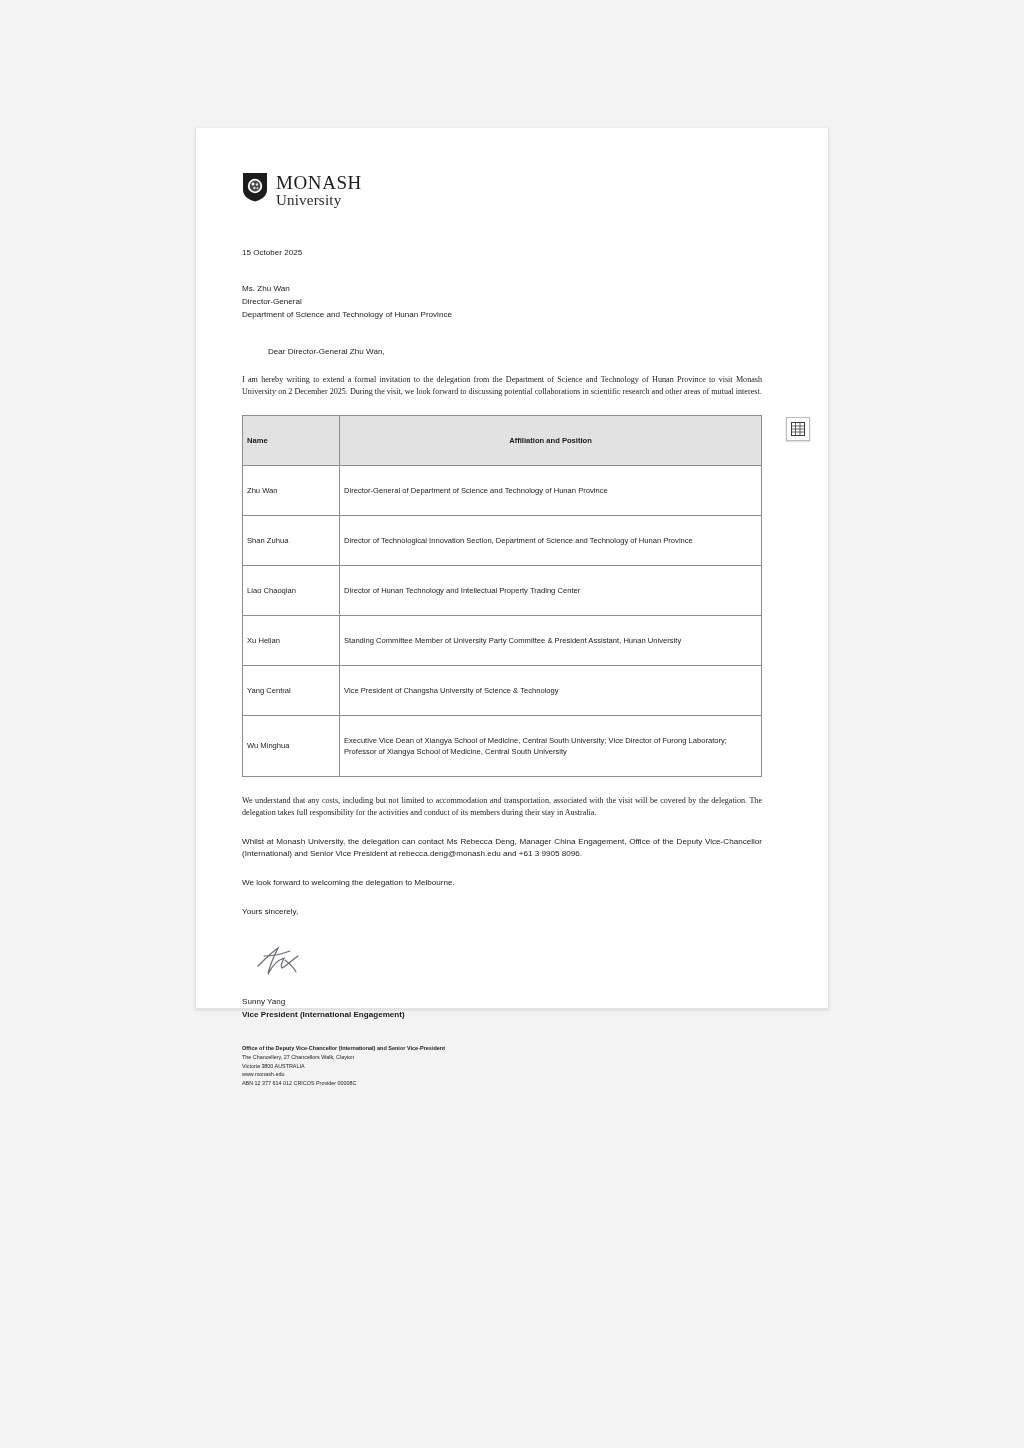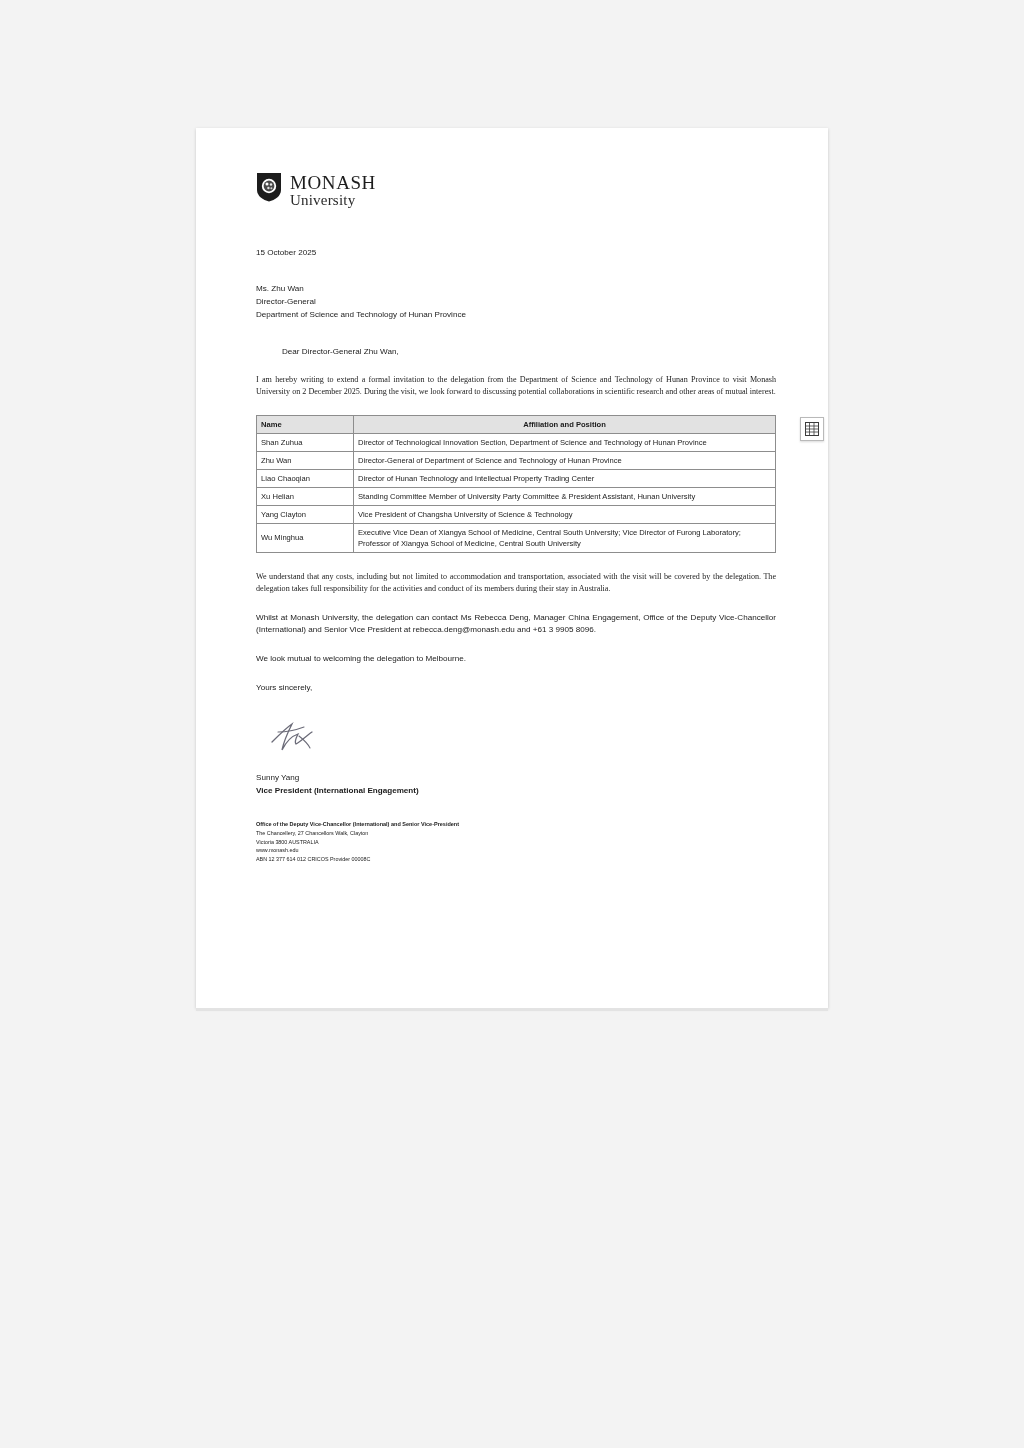--- a/index.html
+++ b/index.html
@@ -21,21 +21,21 @@
     position: absolute;
     left: 196px;
     top: 128px;
     width: 632px;
     height: 880px;
     background: #ffffff;
     box-shadow: 0 1px 3px rgba(0,0,0,0.18);
   }
   .doc-inner {
     position: absolute;
-    left: 60px;
+    left: 46px;
     top: 30px;
     width: 520px;
   }
   
   .logo-row {
     display: flex;
     align-items: flex-start;
     gap: 8px;
     margin-top: 14px;
   }
@@ -78,21 +78,21 @@
   
   .delegate-table-wrap { margin-top: 16px; position: relative; }
   table.delegates {
     border-collapse: collapse;
     width: 100%;
     font-size: 7.6px;
     color: #1b1b1b;
   }
   table.delegates th, table.delegates td {
     border: 1px solid #8d8d8d;
-    padding: 3px 4px;
+    padding: 19px 4px;
     vertical-align: middle;
     line-height: 1.45;
   }
   table.delegates thead th {
     background: #e2e2e2;
     font-weight: bold;
     text-align: center;
   }
   table.delegates thead th.name-col { text-align: left; }
   td.name-cell { width: 88px; white-space: nowrap; }
@@ -174,37 +174,37 @@
       <div class="delegate-table-wrap">
         <table class="delegates">
           <thead>
             <tr>
               <th class="name-col">Name</th>
               <th>Affiliation and Position</th>
             </tr>
           </thead>
           <tbody>
             <tr>
+              <td class="name-cell">Zhu Wan</td>
+              <td>Director-General of Department of Science and Technology of Hunan Province</td>
+            </tr>
+            <tr>
               <td class="name-cell">Shan Zuhua</td>
               <td>Director of Technological Innovation Section, Department of Science and Technology of Hunan Province</td>
             </tr>
             <tr>
-              <td class="name-cell">Zhu Wan</td>
-              <td>Director-General of Department of Science and Technology of Hunan Province</td>
-            </tr>
-            <tr>
               <td class="name-cell">Liao Chaoqian</td>
               <td>Director of Hunan Technology and Intellectual Property Trading Center</td>
             </tr>
             <tr>
               <td class="name-cell">Xu Helian</td>
               <td>Standing Committee Member of University Party Committee &amp; President Assistant, Hunan University</td>
             </tr>
             <tr>
-              <td class="name-cell">Yang Clayton</td>
+              <td class="name-cell">Yang Central</td>
               <td>Vice President of Changsha University of Science &amp; Technology</td>
             </tr>
             <tr>
               <td class="name-cell">Wu Minghua</td>
               <td>Executive Vice Dean of Xiangya School of Medicine, Central South University; Vice Director of Furong Laboratory; Professor of Xiangya School of Medicine, Central South University</td>
             </tr>
           </tbody>
         </table>
 
         <div class="table-badge">
@@ -216,21 +216,21 @@
             <line x1="4.5" y1="0.5" x2="4.5" y2="13.5" stroke="#3c3c3c" stroke-width="0.8"></line>
             <line x1="9" y1="0.5" x2="9" y2="13.5" stroke="#3c3c3c" stroke-width="0.8"></line>
           </svg>
         </div>
       </div>
 
       <div class="doc-text para" style="margin-top:18px;font-family:Liberation Serif, serif;">We understand that any costs, including but not limited to accommodation and transportation, associated with the visit will be covered by the delegation. The delegation takes full responsibility for the activities and conduct of its members during their stay in Australia.</div>
 
       <div class="doc-text para">Whilst at Monash University, the delegation can contact Ms Rebecca Deng, Manager China Engagement, Office of the Deputy Vice-Chancellor (International) and Senior Vice President at rebecca.deng@monash.edu and +61 3 9905 8096.</div>
 
-      <div class="doc-text para">We look mutual to welcoming the delegation to Melbourne.</div>
+      <div class="doc-text para">We look forward to welcoming the delegation to Melbourne.</div>
 
       <div class="doc-text para">Yours sincerely,</div>
 
       <div class="sig-area">
         <span class="sig-mark">
           <svg width="70" height="46" viewBox="0 0 70 46">
             <path d="M6 26 C14 18 20 12 26 8 C22 16 18 24 16 34 C20 26 26 20 32 18 C30 22 28 26 30 28 C34 26 40 20 46 16" fill="none" stroke="#6b6b78" stroke-width="1.3" stroke-linecap="round"></path>
             <path d="M12 16 C20 16 30 14 38 11" fill="none" stroke="#6b6b78" stroke-width="1.1" stroke-linecap="round"></path>
             <path d="M33 20 C38 24 42 28 44 32" fill="none" stroke="#6b6b78" stroke-width="1.1" stroke-linecap="round"></path>
           </svg>

